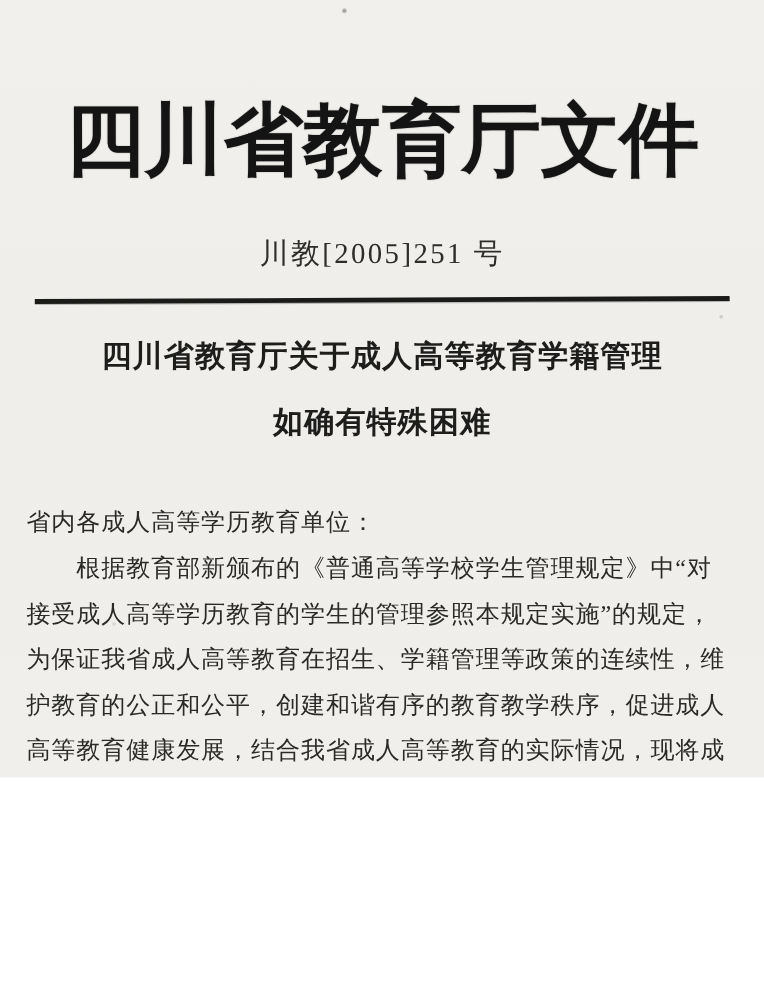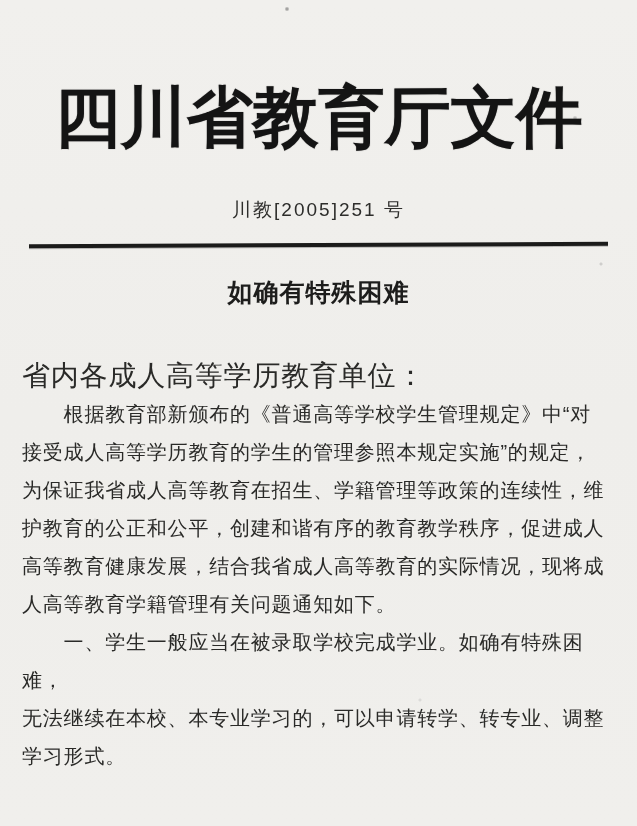--- a/index.html
+++ b/index.html
@@ -2,48 +2,48 @@
 <html><head>
 <meta charset="utf-8">
 <style>
   html, body {
     margin: 0;
     padding: 0;
   }
   .page {
     position: relative;
     width: 637px;
-    height: 826px;
+    height: 648px;
     overflow: hidden;
     background-color: #f0efec;
     
     background-image:
       radial-gradient(circle at 287px 9px,  rgba(70,70,70,.45) 1px, transparent 2.5px),
       radial-gradient(circle at 575px 118px, rgba(110,110,110,.35) 1px, transparent 2.5px),
       radial-gradient(circle at 601px 264px, rgba(130,130,130,.30) 1px, transparent 2px),
       radial-gradient(circle at 95px 520px,  rgba(140,140,140,.22) 1px, transparent 2px),
       radial-gradient(circle at 420px 700px, rgba(140,140,140,.20) 1px, transparent 2px),
       linear-gradient(180deg, #f1f0ed 0%, #efeeeb 50%, #f0efec 100%);
-    font-family: Liberation Sans, sans-serif;
+    font-family: Liberation Serif, serif;
     color: #262626;
   }
   .letterhead {
     margin-top: 80px;
     text-align: center;
     font-size: 66px;
     line-height: 1.15;
     font-weight: 700;
     color: #141414;
     letter-spacing: 0px;
     text-shadow: 0 0 1px rgba(20,20,20,.55);
   }
   .doc-number {
     margin-top: 44px;
     text-align: center;
-    font-size: 19px;
+    font-size: 24px;
     line-height: 1;
     letter-spacing: 2px;
     color: #2d2d2b;
   }
   .rule {
     margin: 24px 29px 0 29px;
     height: 4px;
     background: #1b1b1a;
     transform: rotate(-0.25deg);
     box-shadow: 0 1px 0 rgba(30,30,30,.25);
@@ -56,21 +56,21 @@
     color: #1d1d1c;
     letter-spacing: 1px;
   }
   .subject span {
     display: block;
     line-height: 55px;
   }
   .salutation {
     margin-top: 37px;
     padding: 0 22px;
-    font-size: 28px;
+    font-size: 20px;
     line-height: 38px;
     letter-spacing: 0.8px;
     color: #2a2a28;
   }
   .body-text {
     padding: 0 22px;
     font-size: 20px;
     line-height: 38px;
     letter-spacing: 0.8px;
     color: #2a2a28;
@@ -83,20 +83,21 @@
 
 <div class="page">
 
   <div class="letterhead">四川省教育厅文件</div>
 
   <div class="doc-number">川教[2005]251 号</div>
 
   <div class="rule"></div>
 
   <h1 class="subject">
+    <span>四川省教育厅关于成人高等教育学籍管理</span>
     <span>如确有特殊困难</span>
   </h1>
 
   <div class="salutation">省内各成人高等学历教育单位：</div>
 
   <div class="body-text">　　根据教育部新颁布的《普通高等学校学生管理规定》中“对
 接受成人高等学历教育的学生的管理参照本规定实施”的规定，
 为保证我省成人高等教育在招生、学籍管理等政策的连续性，维
 护教育的公正和公平，创建和谐有序的教育教学秩序，促进成人
 高等教育健康发展，结合我省成人高等教育的实际情况，现将成

